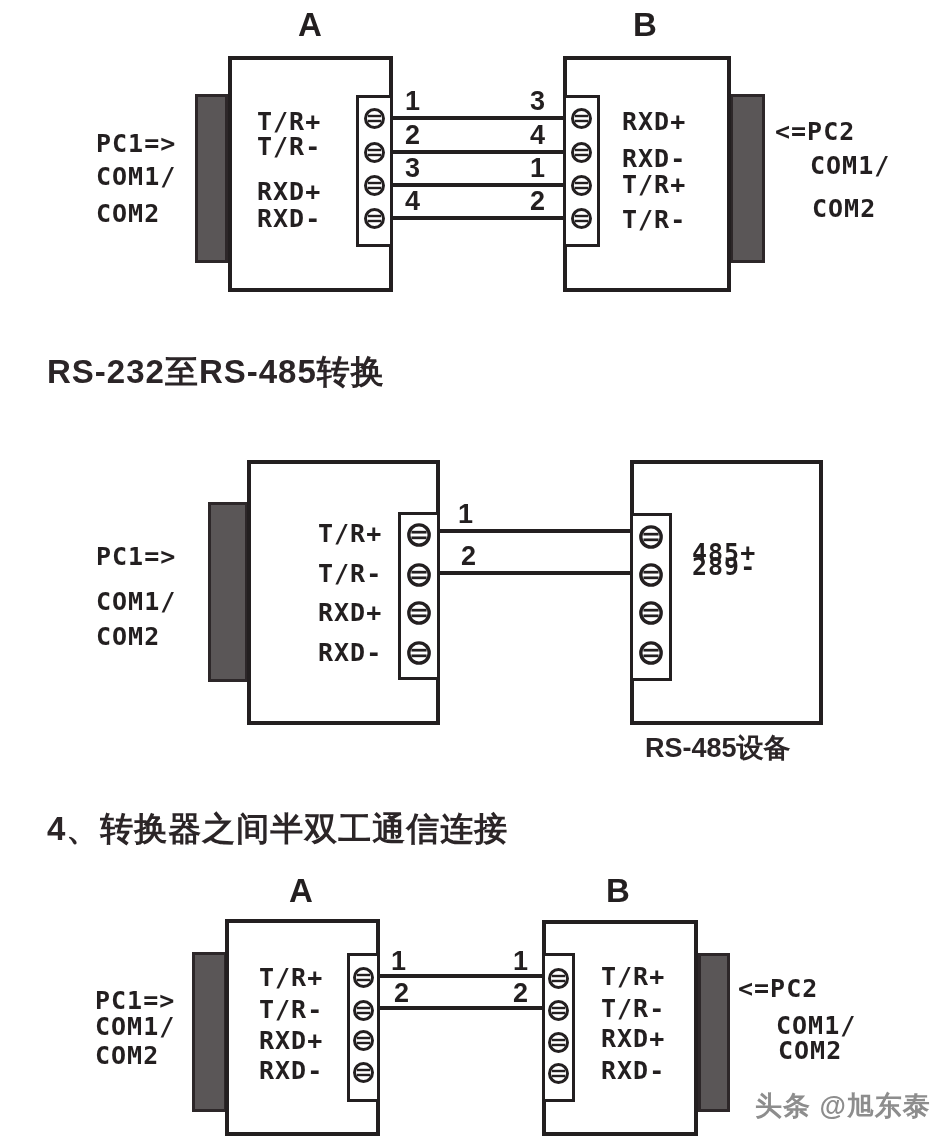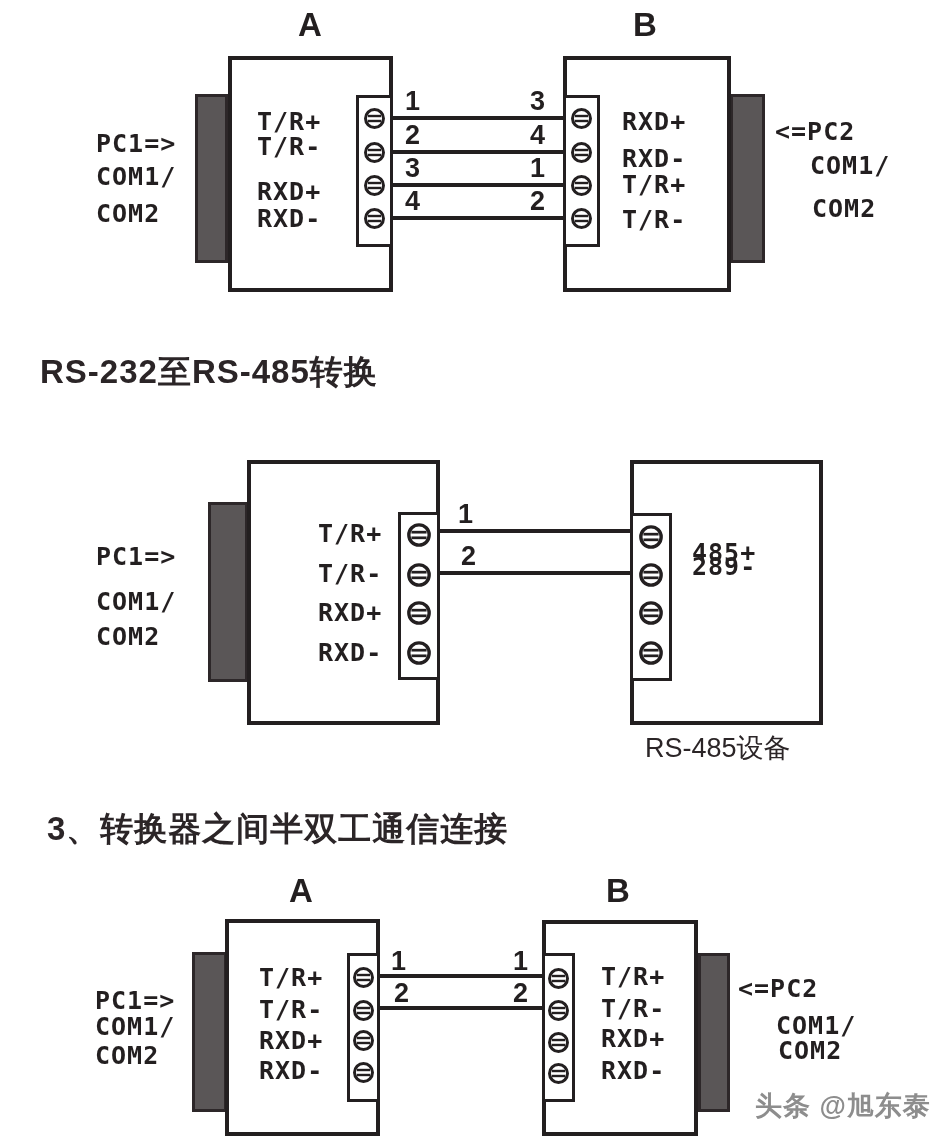--- a/index.html
+++ b/index.html
@@ -13,21 +13,21 @@
   .wire{position:absolute;height:4px;background:#231f20;z-index:2;}
   .mono{position:absolute;font-family:"DejaVu Sans Mono",monospace;font-weight:bold;color:#231f20;
         font-size:25px;line-height:1;letter-spacing:1px;white-space:pre;z-index:4;}
   .num{position:absolute;font-family:"Liberation Sans",sans-serif;font-weight:bold;color:#231f20;
        font-size:27px;line-height:1;z-index:4;}
   .numr{text-align:right;}
   .btitle{position:absolute;font-family:"Liberation Sans",sans-serif;font-weight:bold;color:#231f20;
           font-size:33px;line-height:1;text-align:center;z-index:4;}
   .heading{position:absolute;font-family:"Liberation Sans",sans-serif;font-weight:bold;color:#2b2527;
            font-size:33px;line-height:1;letter-spacing:1px;white-space:pre;z-index:4;}
-  .caption{position:absolute;font-family:"Liberation Sans",sans-serif;font-weight:normal;color:#2b2527;
+  .caption{position:absolute;font-family:"Liberation Sans",sans-serif;font-weight:bold;color:#2b2527;
            font-size:27px;line-height:1;z-index:4;}
   .watermark{position:absolute;font-family:"Liberation Sans",sans-serif;font-weight:bold;
              font-size:27px;line-height:1;color:#8d8d8d;z-index:6;letter-spacing:1px;white-space:pre;
              text-shadow:-2px -2px 0 #fff,2px -2px 0 #fff,-2px 2px 0 #fff,2px 2px 0 #fff,
                          -2px 0 0 #fff,2px 0 0 #fff,0 -2px 0 #fff,0 2px 0 #fff;}
   .screw{position:absolute;z-index:5;}
 </style>
 </head>
 <body>
 
@@ -71,21 +71,21 @@
   <div class="mono" style="left:622px;top:207px;">T/R-</div>
 
   <div class="mono" style="left:96px;top:131px;">PC1=&gt;</div>
   <div class="mono" style="left:96px;top:164px;">COM1/</div>
   <div class="mono" style="left:96px;top:201px;">COM2</div>
 
   <div class="mono" style="left:775px;top:119px;">&lt;=PC2</div>
   <div class="mono" style="left:810px;top:153px;">COM1/</div>
   <div class="mono" style="left:812px;top:196px;">COM2</div>
 
-  <div class="heading" style="left:40px;top:355px;">RS-232至RS-485转换</div>
+  <div class="heading" style="left:47px;top:355px;">RS-232至RS-485转换</div>
 
   <div class="conn" style="left:208px;top:502px;width:40px;height:180px;"></div>
 
   <div class="box" style="left:247px;top:460px;width:193px;height:265px;"></div>
   <div class="box" style="left:630px;top:460px;width:193px;height:265px;"></div>
 
   <div class="tblock" style="left:398px;top:512px;width:42px;height:168px;"></div>
   <div class="tblock" style="left:630px;top:513px;width:42px;height:168px;"></div>
 
   <div class="wire" style="left:440px;top:529px;width:190px;"></div>
@@ -101,21 +101,21 @@
 
   <div class="mono" style="left:692px;top:513px;margin-top:27px;">485+</div>
   <div class="mono" style="left:692px;top:554px;">289-</div>
 
   <div class="mono" style="left:96px;top:544px;">PC1=&gt;</div>
   <div class="mono" style="left:96px;top:589px;">COM1/</div>
   <div class="mono" style="left:96px;top:624px;">COM2</div>
 
   <div class="caption" style="left:645px;top:735px;">RS-485设备</div>
 
-  <div class="heading" style="left:47px;top:812px;">3、转换器之间半双工通信连接</div>
+  <div class="heading" style="left:47px;top:812px;">4、转换器之间半双工通信连接</div>
 
   <div class="btitle" style="left:261px;top:874px;width:80px;">A</div>
   <div class="btitle" style="left:578px;top:874px;width:80px;">B</div>
 
   <div class="conn" style="left:192px;top:952px;width:35px;height:160px;"></div>
   <div class="conn" style="left:698px;top:953px;width:32px;height:159px;"></div>
 
   <div class="box" style="left:225px;top:919px;width:155px;height:217px;"></div>
   <div class="box" style="left:542px;top:920px;width:156px;height:216px;"></div>
 

